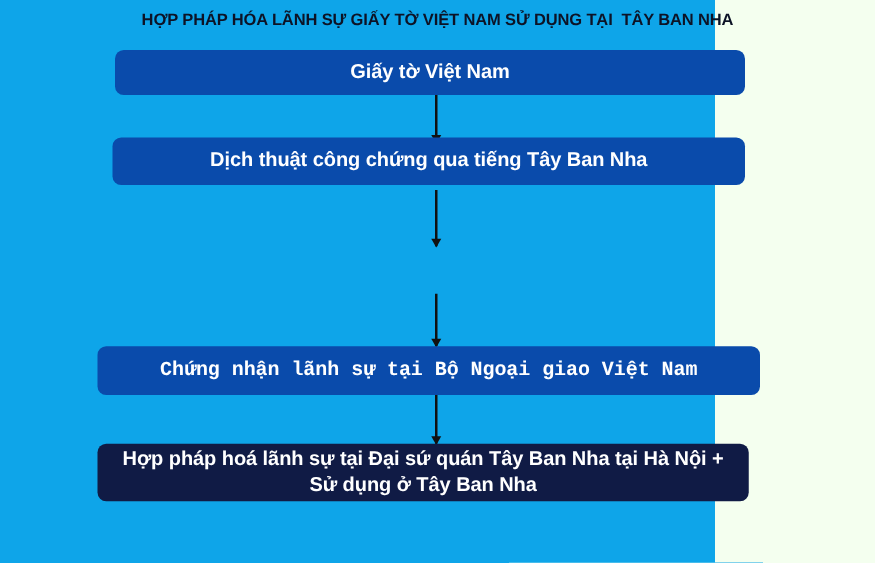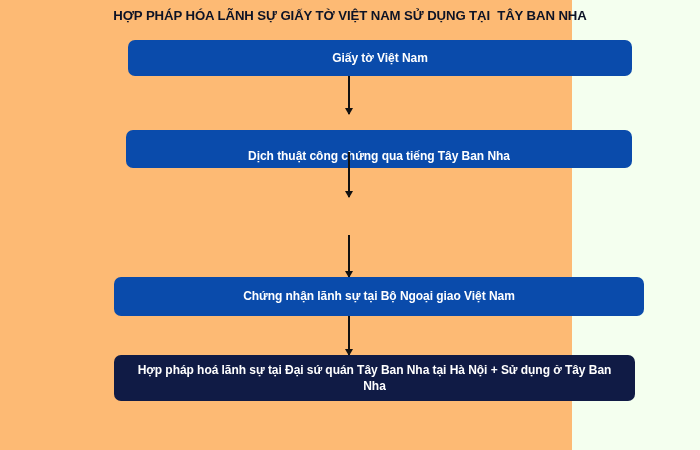--- a/index.html
+++ b/index.html
@@ -12,21 +12,21 @@
     background: #f4ffef;
     font-family: "Liberation Sans", sans-serif;
     overflow: hidden;
     position: relative;
   }
 
   #flowchart-root {
     position: relative;
     width: 572px;
     height: 450px;
-    background: #fdba74;
+    background: #0ea5e9;
   }
 
   
   .chart-title {
     position: absolute;
     left: 0;
     top: 8px;
     width: 700px;
     text-align: center;
     font-size: 13.2px;
@@ -40,33 +40,32 @@
   .flow-box {
     position: absolute;
     box-sizing: border-box;
     border-radius: 7px;
     display: flex;
     align-items: center;
     justify-content: center;
     text-align: center;
     color: #ffffff;
     font-weight: bold;
-    font-size: 12px;
+    font-size: 16px;
     line-height: 1.34;
     padding: 4px 12px;
     letter-spacing: -0.05px;
-    margin-left: 36px;
   }
   .flow-box.blue  { background: #0a4bab; }
   .flow-box.navy  { background: #101b45; justify-content: center; }
 
   #step-1 { left: 92px;  top: 40px;  width: 504px; height: 36px; }
-  #step-2 { left: 90px;  top: 130px; width: 506px; height: 38px; align-items: flex-end; }
+  #step-2 { left: 90px;  top: 110px; width: 506px; height: 38px; }
   #step-3 { left: 87px;  top: 197px; width: 509px; height: 38px; }
-  #step-4 { left: 78px;  top: 277px; width: 530px; height: 39px; }
+  #step-4 { left: 78px;  top: 277px; width: 530px; height: 39px; font-family: Liberation Mono, monospace; }
   #step-5 { left: 78px;  top: 355px; width: 521px; height: 46px; }
 
   
   .connector {
     position: absolute;
     left: 348px;
     width: 2px;
     background: #111111;
   }
   .connector::after {

